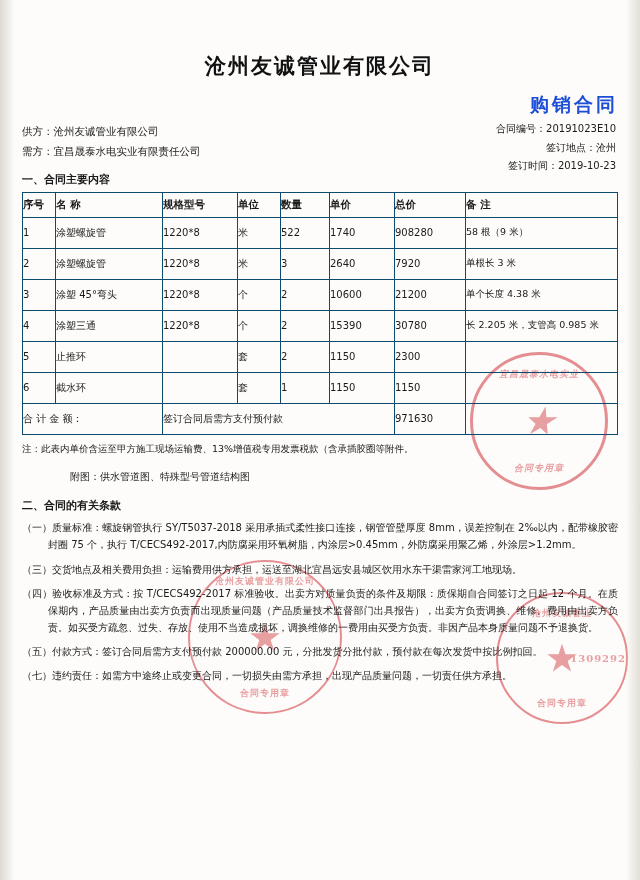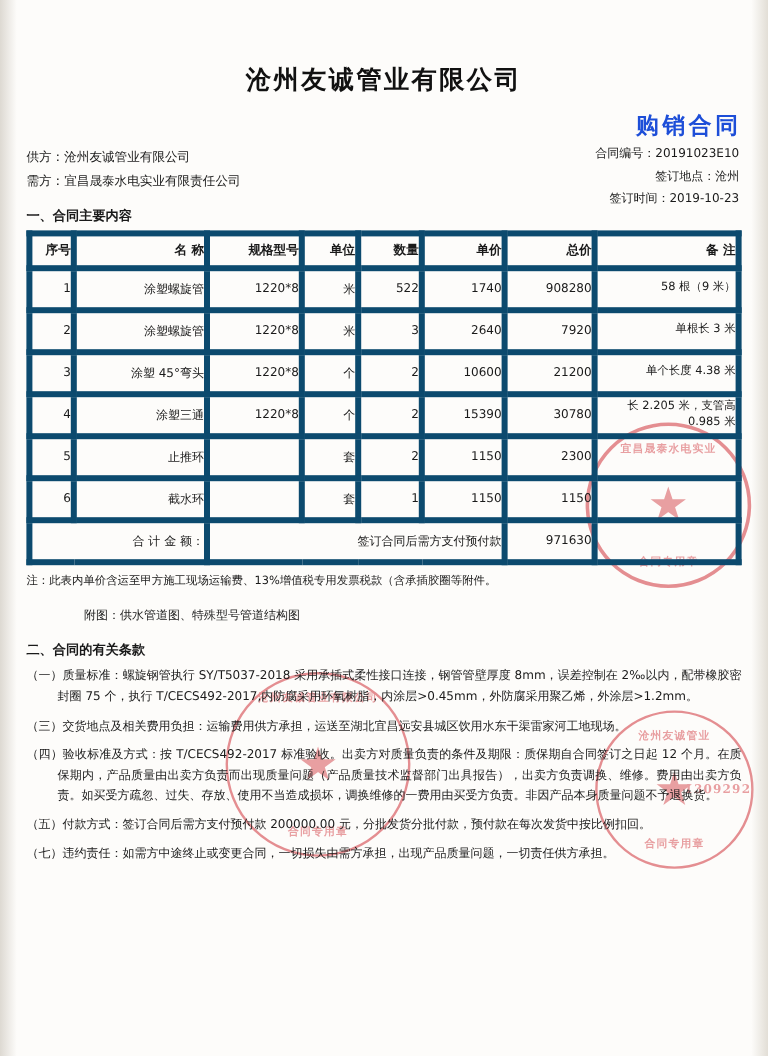--- a/index.html
+++ b/index.html
@@ -84,22 +84,22 @@
     font-weight: bold;
     margin-top: 10px;
     margin-bottom: 5px;
   }
   table.goods {
     width: 100%;
     border-collapse: collapse;
     font-size: 10px;
   }
   table.goods th, table.goods td {
-    border: 5px solid #0c4a6e;
-    text-align: right;
+    border: 1px solid #0c4a6e;
+    text-align: left;
     padding: 0;
     height: 30px;
     font-weight: normal;
   }
   table.goods thead th {
     font-weight: bold;
     height: 24px;
     font-size: 10.5px;
   }
   td.remark {
@@ -151,22 +151,23 @@
   .seal .seal-text {
     position: absolute;
     inset: 0;
     color: #d2343c;
     font-family: "DejaVu Serif", "Liberation Serif", serif;
     font-weight: bold;
     opacity: 0.85;
   }
   #seal-a {
     width: 132px; height: 132px;
-    right: 14px; top: 352px;
+    right: 32px; top: 352px;
     border-width: 3px;
+    font-style: italic;
   }
   #seal-b {
     width: 150px; height: 150px;
     left: 188px; top: 560px;
   }
   #seal-c {
     width: 128px; height: 128px;
     right: 12px; top: 592px;
   }
   .star {

